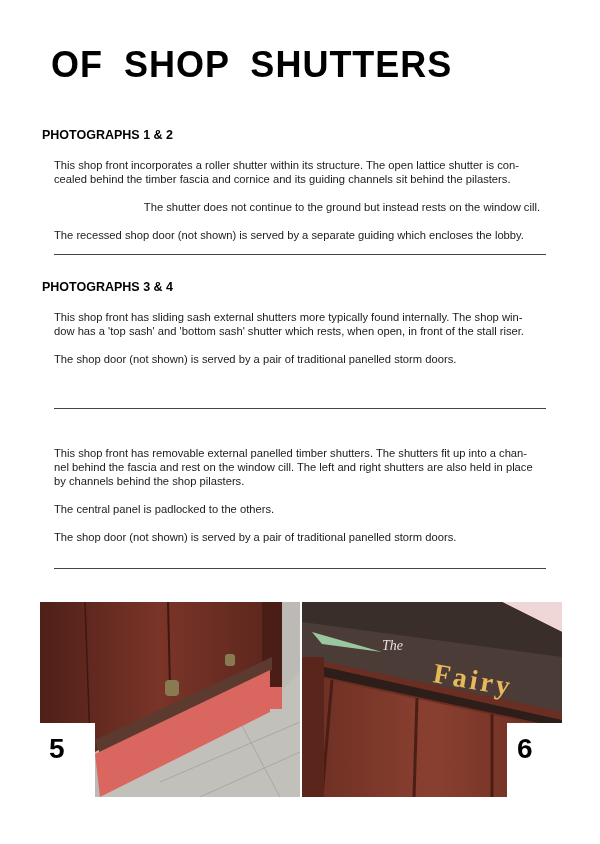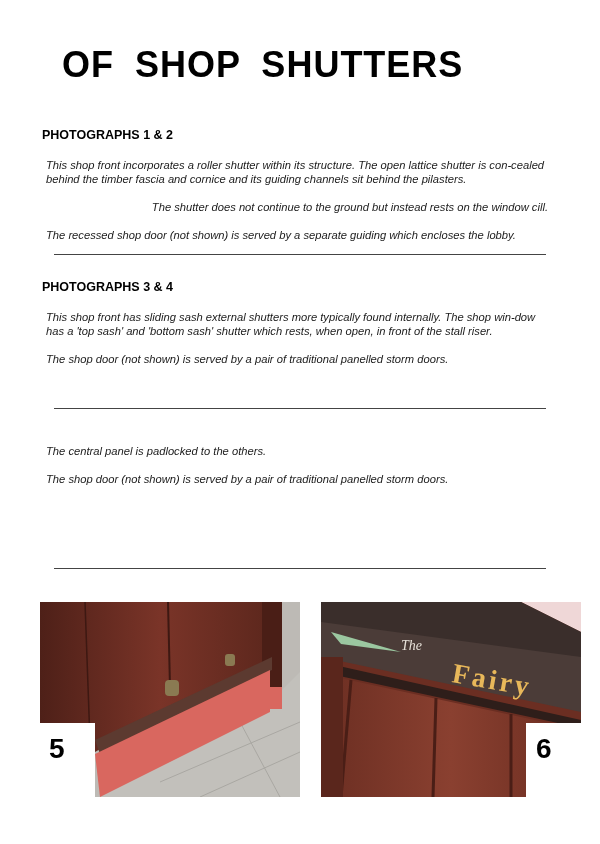--- a/index.html
+++ b/index.html
@@ -1,20 +1,20 @@
 <!DOCTYPE html>
 <html><head>
 <meta charset="utf-8">
 <style>
   html, body { margin: 0; padding: 0; background: #ffffff; }
   body { width: 600px; height: 844px; position: relative; overflow: hidden; font-family: "Liberation Sans", sans-serif; color: #111; }
-  .title { position: absolute; left: 62px; top: 44px; font-size: 36px; font-weight: bold; letter-spacing: 1px; word-spacing: 10px; color: #000; white-space: nowrap; }
+  .title { position: absolute; left: 51px; top: 44px; font-size: 36px; font-weight: bold; letter-spacing: 1px; word-spacing: 10px; color: #000; white-space: nowrap; }
   .section { position: absolute; left: 42px; width: 510px; }
   .section h2 { margin: 0; font-size: 12.5px; font-weight: bold; color: #000; }
-  .section p { margin: 4px; font-size: 11.2px; line-height: 14px; color: #1a1a1a; font-style: italic; }
+  .section p { margin: 12px; font-size: 11.2px; line-height: 14px; color: #1a1a1a; }
   .divider { position: absolute; left: 54px; width: 492px; height: 0; border-top: 1.3px solid #444; }
   .photo { position: absolute; top: 602px; width: 260px; height: 195px; overflow: hidden; }
   .photo svg { display: block; }
   .numbox { position: absolute; background: #fff; width: 55px; height: 75px; }
   .numbox span { position: absolute; font-size: 28px; font-weight: bold; color: #000; }
 </style>
 </head>
 <body>
 
 <div>
@@ -29,20 +29,21 @@
   <div class="divider" style="top:254px;"></div>
 
   <div class="section" style="top:280px;">
     <h2>PHOTOGRAPHS 3 &amp; 4</h2>
     <p style="margin-top:16px;">This shop front has sliding sash external shutters more typically found internally.  The shop win-dow has a 'top sash' and 'bottom sash' shutter which rests, when open, in front of the stall riser.</p>
     <p style="margin-top:14px;">The shop door (not shown) is served by a pair of traditional panelled storm doors.</p>
   </div>
   <div class="divider" style="top:408px;"></div>
 
   <div class="section" style="top:430px;">
+    <p style="margin-top:16px;">This shop front has removable external panelled timber shutters.  The shutters fit up into a chan-nel behind the fascia and rest on the window cill.  The left and right shutters are also held in place by channels behind the shop pilasters.</p>
     <p style="margin-top:14px;">The central panel is padlocked to the others.</p>
     <p style="margin-top:14px;">The shop door (not shown) is served by a pair of traditional panelled storm doors.</p>
   </div>
   <div class="divider" style="top:568px;"></div>
 
   <div class="photo" style="left:40px;">
     <svg width="260" height="195" viewBox="0 0 260 195">
       <defs>
         <linearGradient id="wood5" x1="0" y1="0" x2="1" y2="0">
           <stop offset="0" stop-color="#4e2018"></stop>
@@ -69,21 +70,21 @@
       <polygon points="55,152 230,68 230,110 140,155 60,195" fill="#d9675f"></polygon>
 
       <rect x="125" y="78" width="14" height="16" rx="4" fill="#8a7a52"></rect>
       <rect x="185" y="52" width="10" height="12" rx="3" fill="#8a7a52"></rect>
     </svg>
     <div class="numbox" style="left:0; top:121px;">
       <span style="left:9px; top:10px;">5</span>
     </div>
   </div>
 
-  <div class="photo" style="left:321px;">
+  <div class="photo" style="left:302px;">
     <svg width="260" height="195" viewBox="0 0 260 195">
       <defs>
         <linearGradient id="wood6" x1="0" y1="0" x2="1" y2="0">
           <stop offset="0" stop-color="#6b2e22"></stop>
           <stop offset="0.5" stop-color="#8a4030"></stop>
           <stop offset="1" stop-color="#6a2c20"></stop>
         </linearGradient>
       </defs>
       <rect x="0" y="0" width="260" height="195" fill="#6b2e22"></rect>
 

